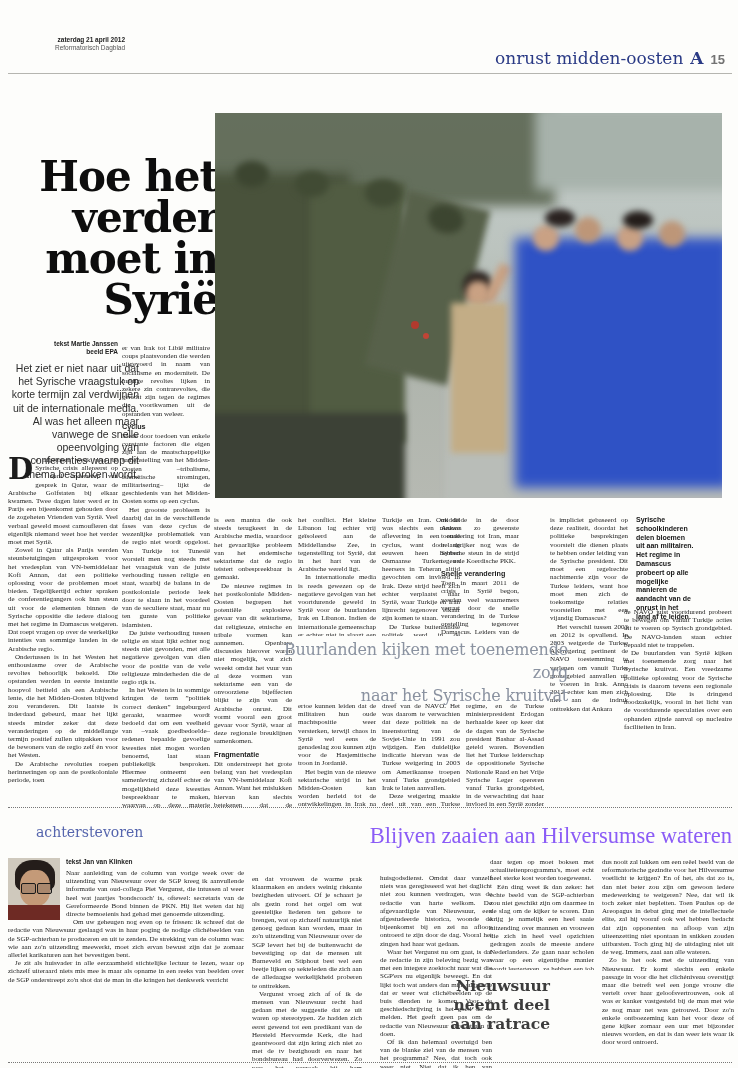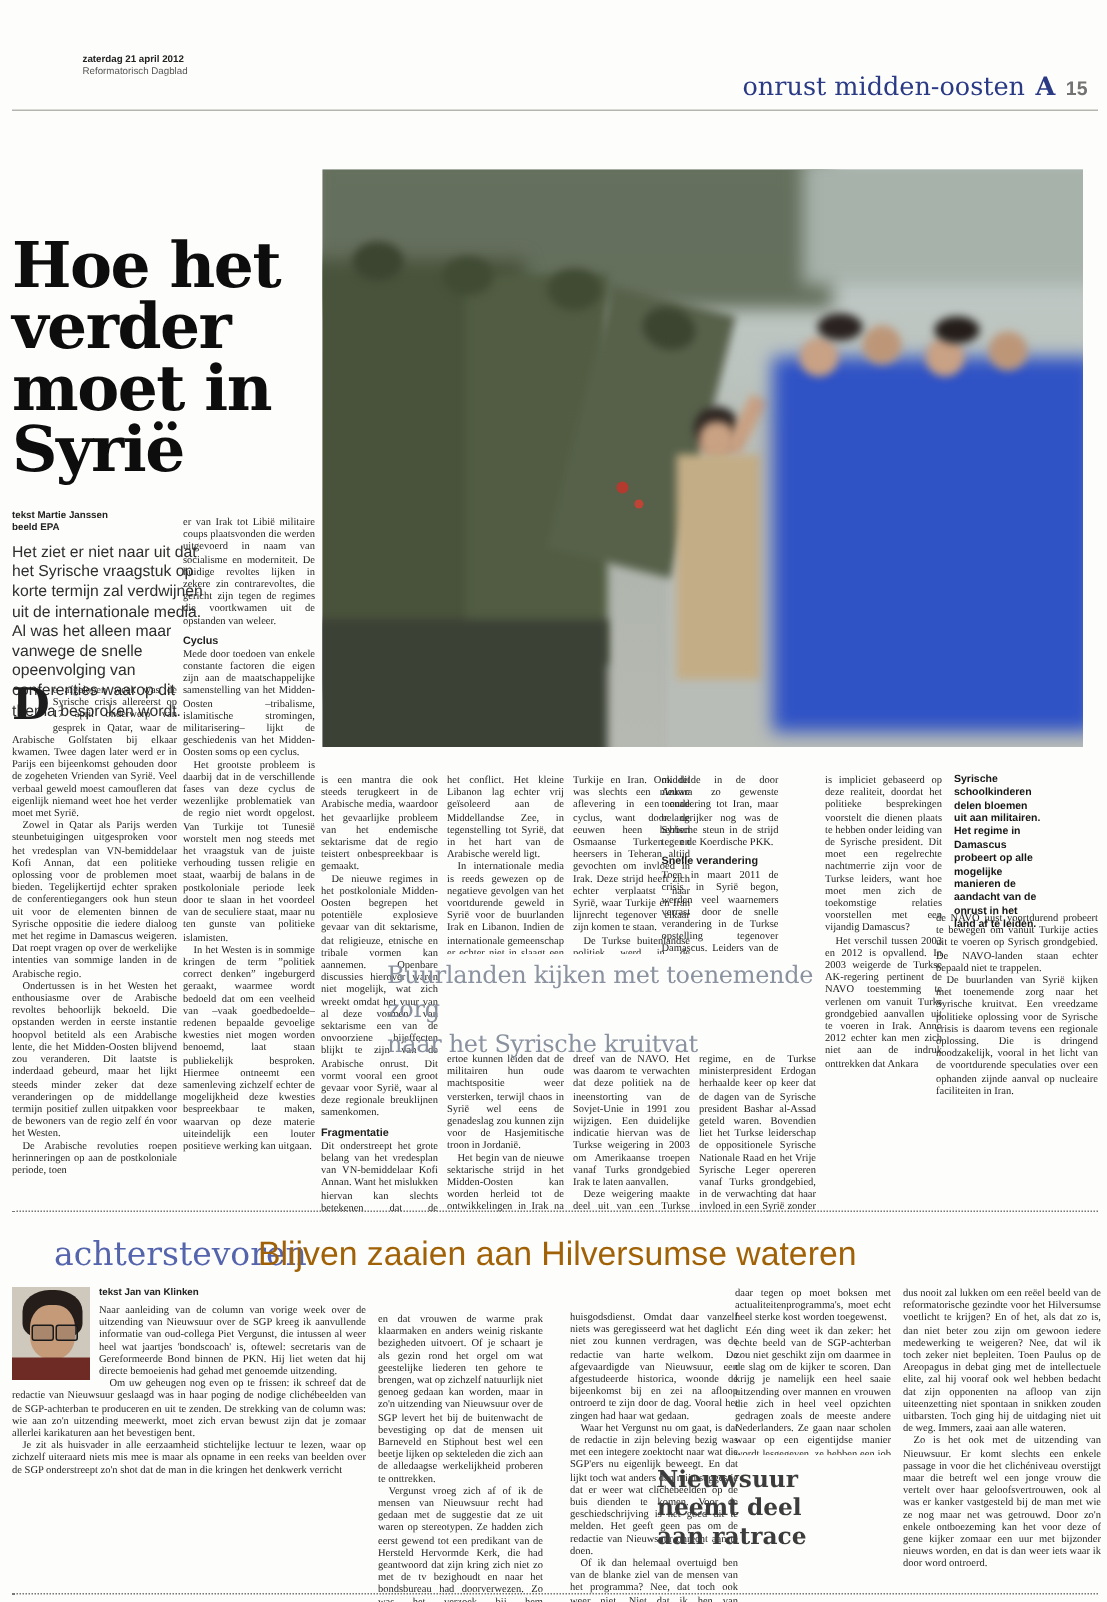--- a/index.html
+++ b/index.html
@@ -1,18 +1,18 @@
 <!DOCTYPE html>
 <html><head>
 <meta charset="utf-8">
 <style>
   html,body{margin:0;padding:0;background:#e8e8e4;}
   #page{position:relative;width:738px;height:1068px;background:#fdfdfb;overflow:hidden;
         font-family:"Liberation Serif",serif;color:#1c1c1c;}
-  .abs{position:absolute;}
+  .abs{position:absolute;text-align:right;}
   
   .dateline{font-family:"Liberation Sans",sans-serif;font-size:6.5px;line-height:8px;color:#222;}
   .dateline .d1{font-weight:bold;}
   .dateline .d2{color:#555;}
   .section-head{display:flex;align-items:baseline;justify-content:flex-end;gap:7px;}
   .section-name{font-family:"DejaVu Serif",serif;font-size:17px;color:#2a3a85;}
   .section-letter{font-family:"DejaVu Serif",serif;font-size:17px;font-weight:bold;color:#2a3a85;}
   .page-num{font-family:"Liberation Sans",sans-serif;font-size:13px;font-weight:bold;color:#737373;}
   .rule{border-top:1px solid #b5b5b0;height:0;}
   .dotted{border-top:1px dotted #777;height:0;}
@@ -33,22 +33,22 @@
   .caption{font-family:"Liberation Sans",sans-serif;font-weight:bold;font-size:7px;line-height:8.8px;
            color:#161616;text-align:left;}
   .pull-quote{font-family:"DejaVu Serif",serif;font-size:16px;line-height:23px;letter-spacing:-0.2px;
               color:#8a92a0;}
   
   .photo{overflow:hidden;background:linear-gradient(180deg,#c3cccb 0%,#bcc4bf 35%,#aeb4ac 60%,#b6b9b2 100%);}
   .photo div{position:absolute;}
   .blur{filter:blur(6px);}
   .blur2{filter:blur(3px);}
   
-  .kicker{font-family:"DejaVu Serif",serif;font-size:22px;color:#5565ad;}
-  .bottom-head{font-family:Liberation Sans, sans-serif;font-size:22.5px;color:#a16207;}
+  .kicker{font-family:"DejaVu Serif",serif;font-size:14px;color:#5565ad;}
+  .bottom-head{font-family:Liberation Serif, serif;font-size:22.5px;color:#8b5cf6;}
   .bottom-sub{font-family:"DejaVu Serif",serif;font-weight:bold;font-size:15.5px;line-height:19px;color:#3c3c3c;}
   .portrait{float:left;width:52px;height:62px;margin:2px 6px 2px 0;position:relative;overflow:hidden;
             background:#cfc9bd;}
   .portrait div{position:absolute;}
 </style>
 </head>
 <body>
 
 <div id="page">
 
@@ -104,20 +104,21 @@
     <p>Zowel in Qatar als Parijs werden steunbetuigingen uitgesproken voor het vredesplan van VN-bemiddelaar Kofi Annan, dat een politieke oplossing voor de problemen moet bieden. Tegelijkertijd echter spraken de conferentiegangers ook hun steun uit voor de elementen binnen de Syrische oppositie die iedere dialoog met het regime in Damascus weigeren. Dat roept vragen op over de werkelijke intenties van sommige landen in de Arabische regio.</p>
     <p>Ondertussen is in het Westen het enthousiasme over de Arabische revoltes behoorlijk bekoeld. Die opstanden werden in eerste instantie hoopvol betiteld als een Arabische lente, die het Midden-Oosten blijvend zou veranderen. Dit laatste is inderdaad gebeurd, maar het lijkt steeds minder zeker dat deze veranderingen op de middellange termijn positief zullen uitpakken voor de bewoners van de regio zelf én voor het Westen.</p>
     <p>De Arabische revoluties roepen herinneringen op aan de postkoloniale periode, toen</p>
   </div>
 
   <div class="abs body-col" style="left:122px;top:344px;width:88px;height:466px;">
     <p class="first">er van Irak tot Libië militaire coups plaatsvonden die werden uitgevoerd in naam van socialisme en moderniteit. De huidige revoltes lijken in zekere zin contrarevoltes, die gericht zijn tegen de regimes die voortkwamen uit de opstanden van weleer.</p>
     <p class="subhead">Cyclus</p>
     <p class="first">Mede door toedoen van enkele constante factoren die eigen zijn aan de maatschappelijke samenstelling van het Midden-Oosten –tribalisme, islamitische stromingen, militarisering– lijkt de geschiedenis van het Midden-Oosten soms op een cyclus.</p>
     <p>Het grootste probleem is daarbij dat in de verschillende fases van deze cyclus de wezenlijke problematiek van de regio niet wordt opgelost. Van Turkije tot Tunesië worstelt men nog steeds met het vraagstuk van de juiste verhouding tussen religie en staat, waarbij de balans in de postkoloniale periode leek door te slaan in het voordeel van de seculiere staat, maar nu ten gunste van politieke islamisten.</p>
+    <p>De juiste verhouding tussen religie en staat lijkt echter nog steeds niet gevonden, met alle negatieve gevolgen van dien voor de positie van de vele religieuze minderheden die de regio rijk is.</p>
     <p>In het Westen is in sommige kringen de term ”politiek correct denken” ingeburgerd geraakt, waarmee wordt bedoeld dat om een veelheid van –vaak goedbedoelde– redenen bepaalde gevoelige kwesties niet mogen worden benoemd, laat staan publiekelijk besproken. Hiermee ontneemt een samenleving zichzelf echter de mogelijkheid deze kwesties bespreekbaar te maken, waarvan op deze materie uiteindelijk een louter positieve werking kan uitgaan.</p>
 
   </div>
 
   <div class="abs body-col" style="left:214px;top:516px;width:78px;height:294px;">
     <p class="first">is een mantra die ook steeds terugkeert in de Arabische media, waardoor het gevaarlijke probleem van het endemische sektarisme dat de regio teistert onbespreekbaar is gemaakt.</p>
     <p>De nieuwe regimes in het postkoloniale Midden-Oosten begrepen het potentiële explosieve gevaar van dit sektarisme, dat religieuze, etnische en tribale vormen kan aannemen. Openbare discussies hierover waren niet mogelijk, wat zich wreekt omdat het vuur van al deze vormen van sektarisme een van de onvoorziene bijeffecten blijkt te zijn van de Arabische onrust. Dit vormt vooral een groot gevaar voor Syrië, waar al deze regionale breuklijnen samenkomen.</p>
     <p class="subhead">Fragmentatie</p>
     <p class="first">Dit onderstreept het grote belang van het vredesplan van VN-bemiddelaar Kofi Annan. Want het mislukken hiervan kan slechts betekenen dat de gewapende strijd wordt voortgezet, waarbij een fragmentatie dreigt van Syrië à la Libanon. Daar bewapenden tijdens de burgeroorlog allerlei regionale en internationale spelers hun favoriete factie. Dat bleek een recept voor de voortzetting van</p>
   </div>

